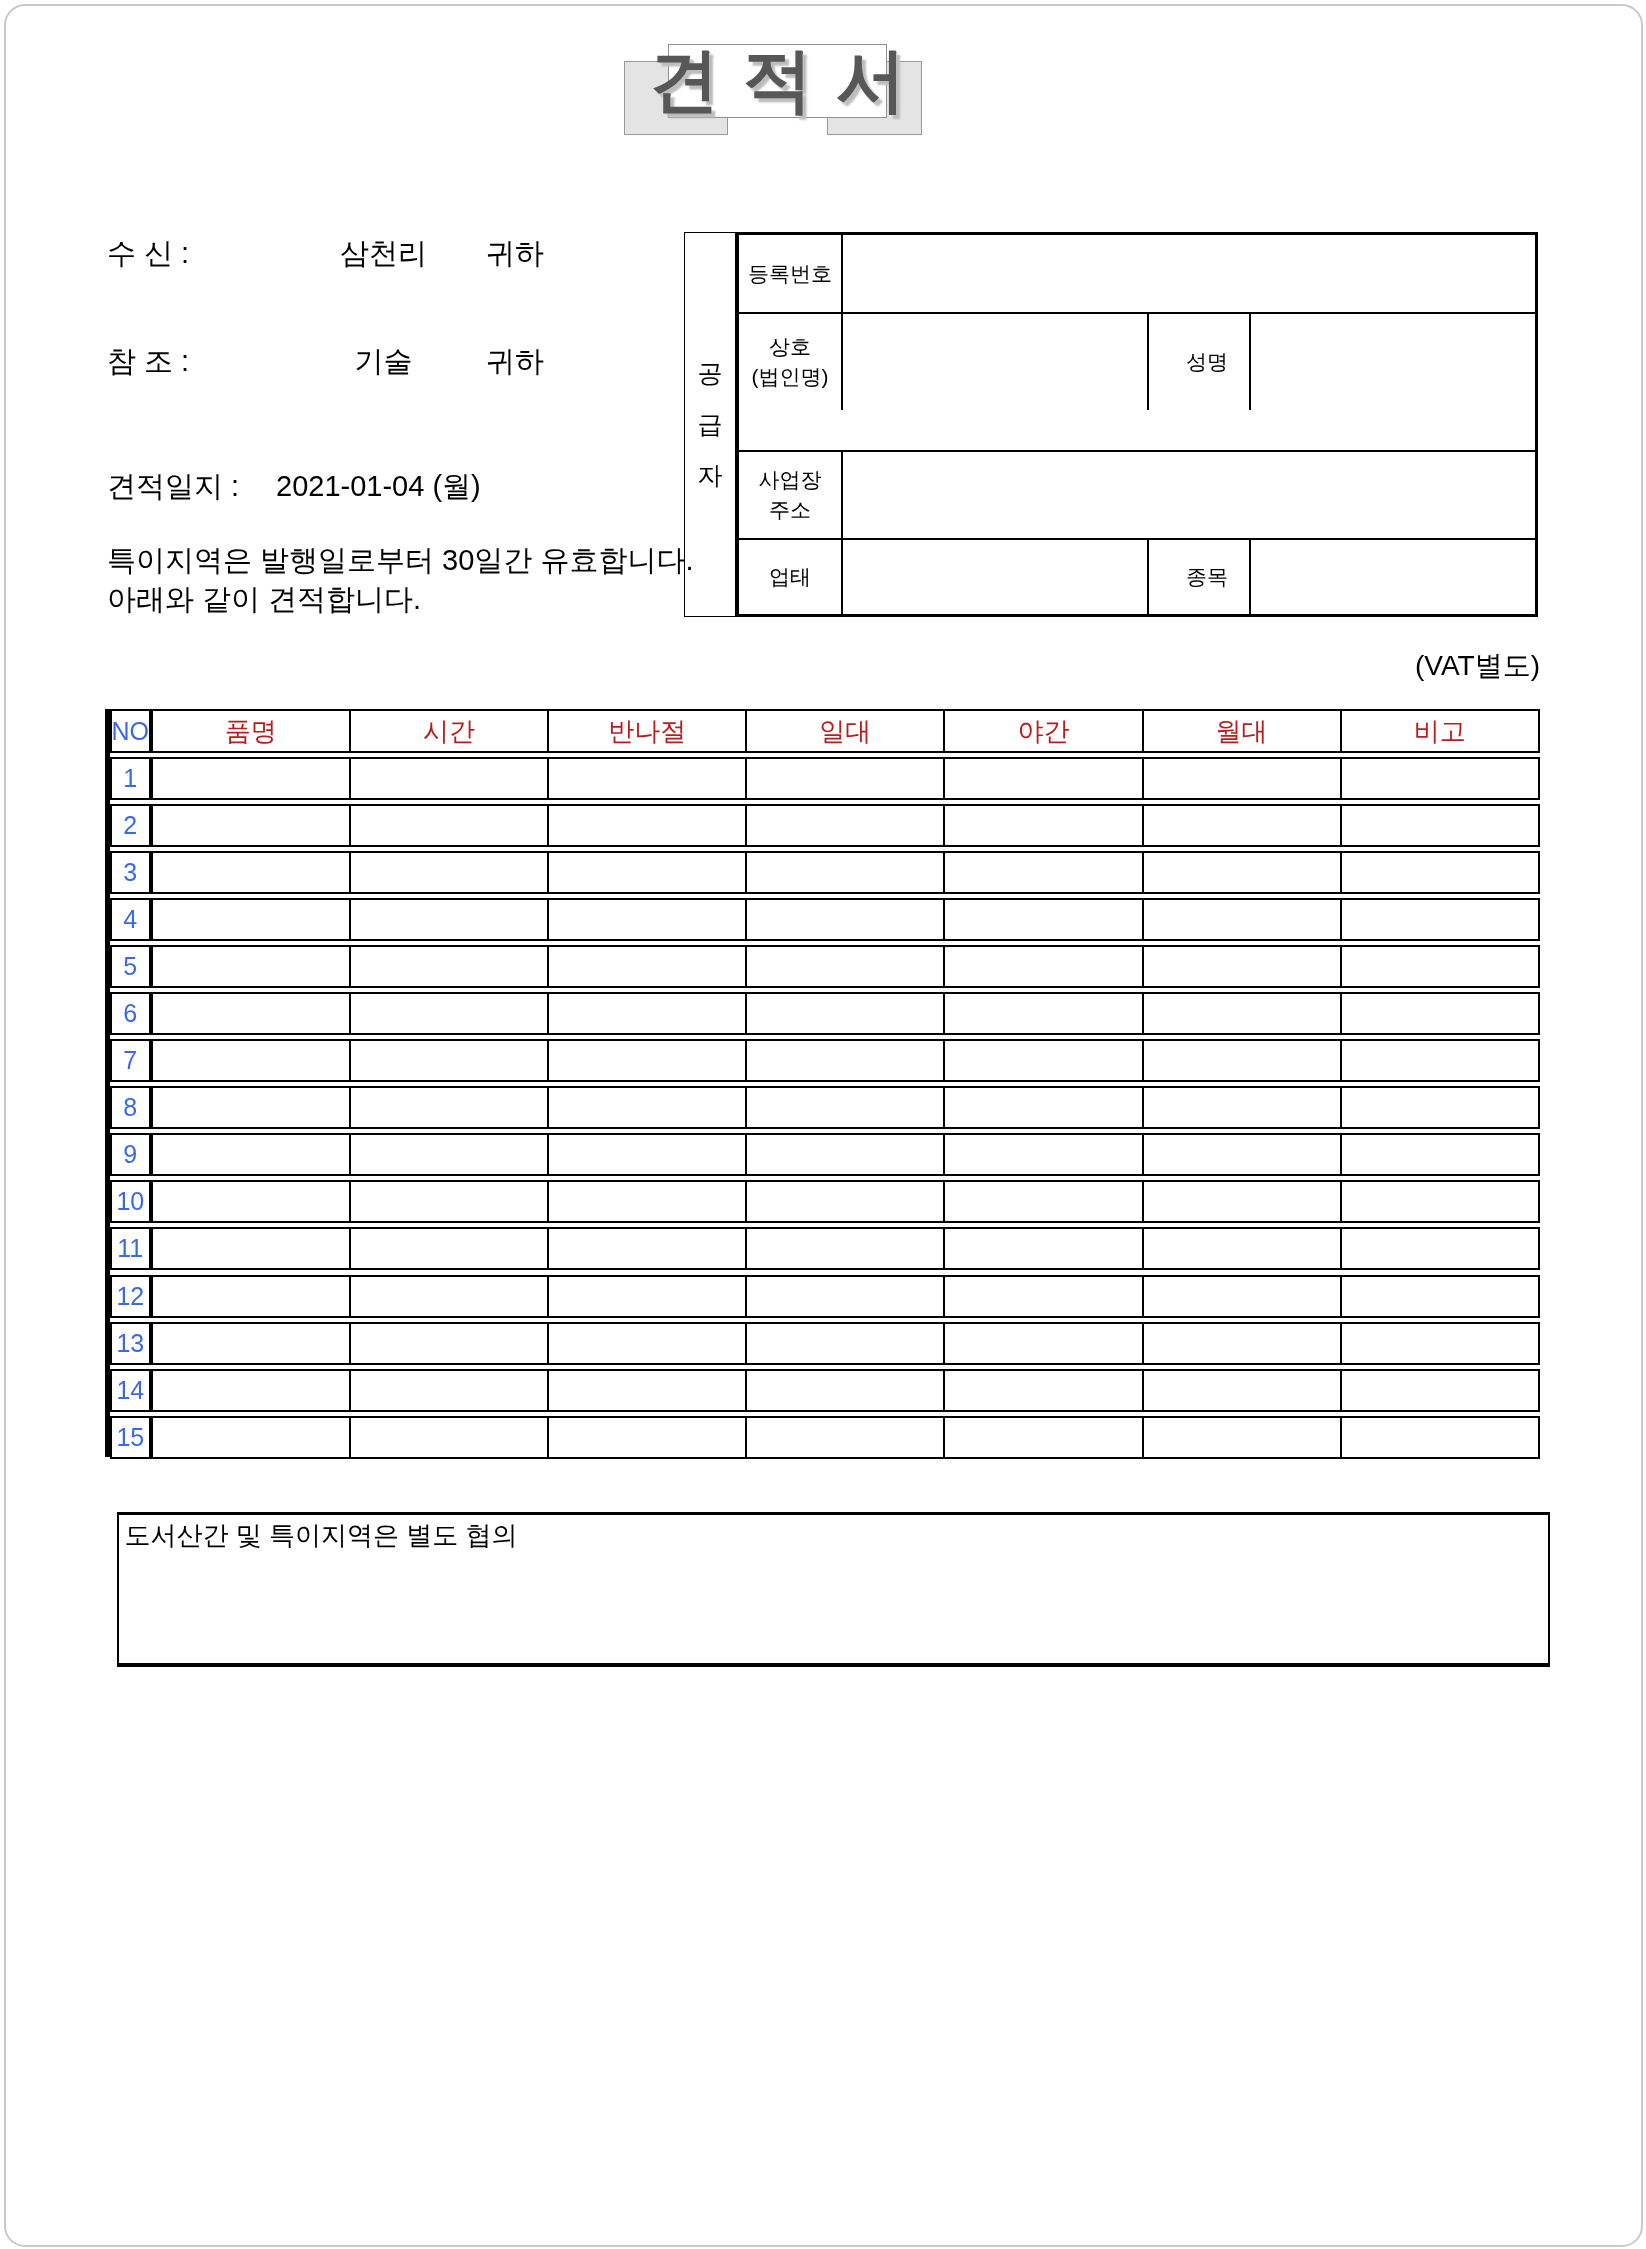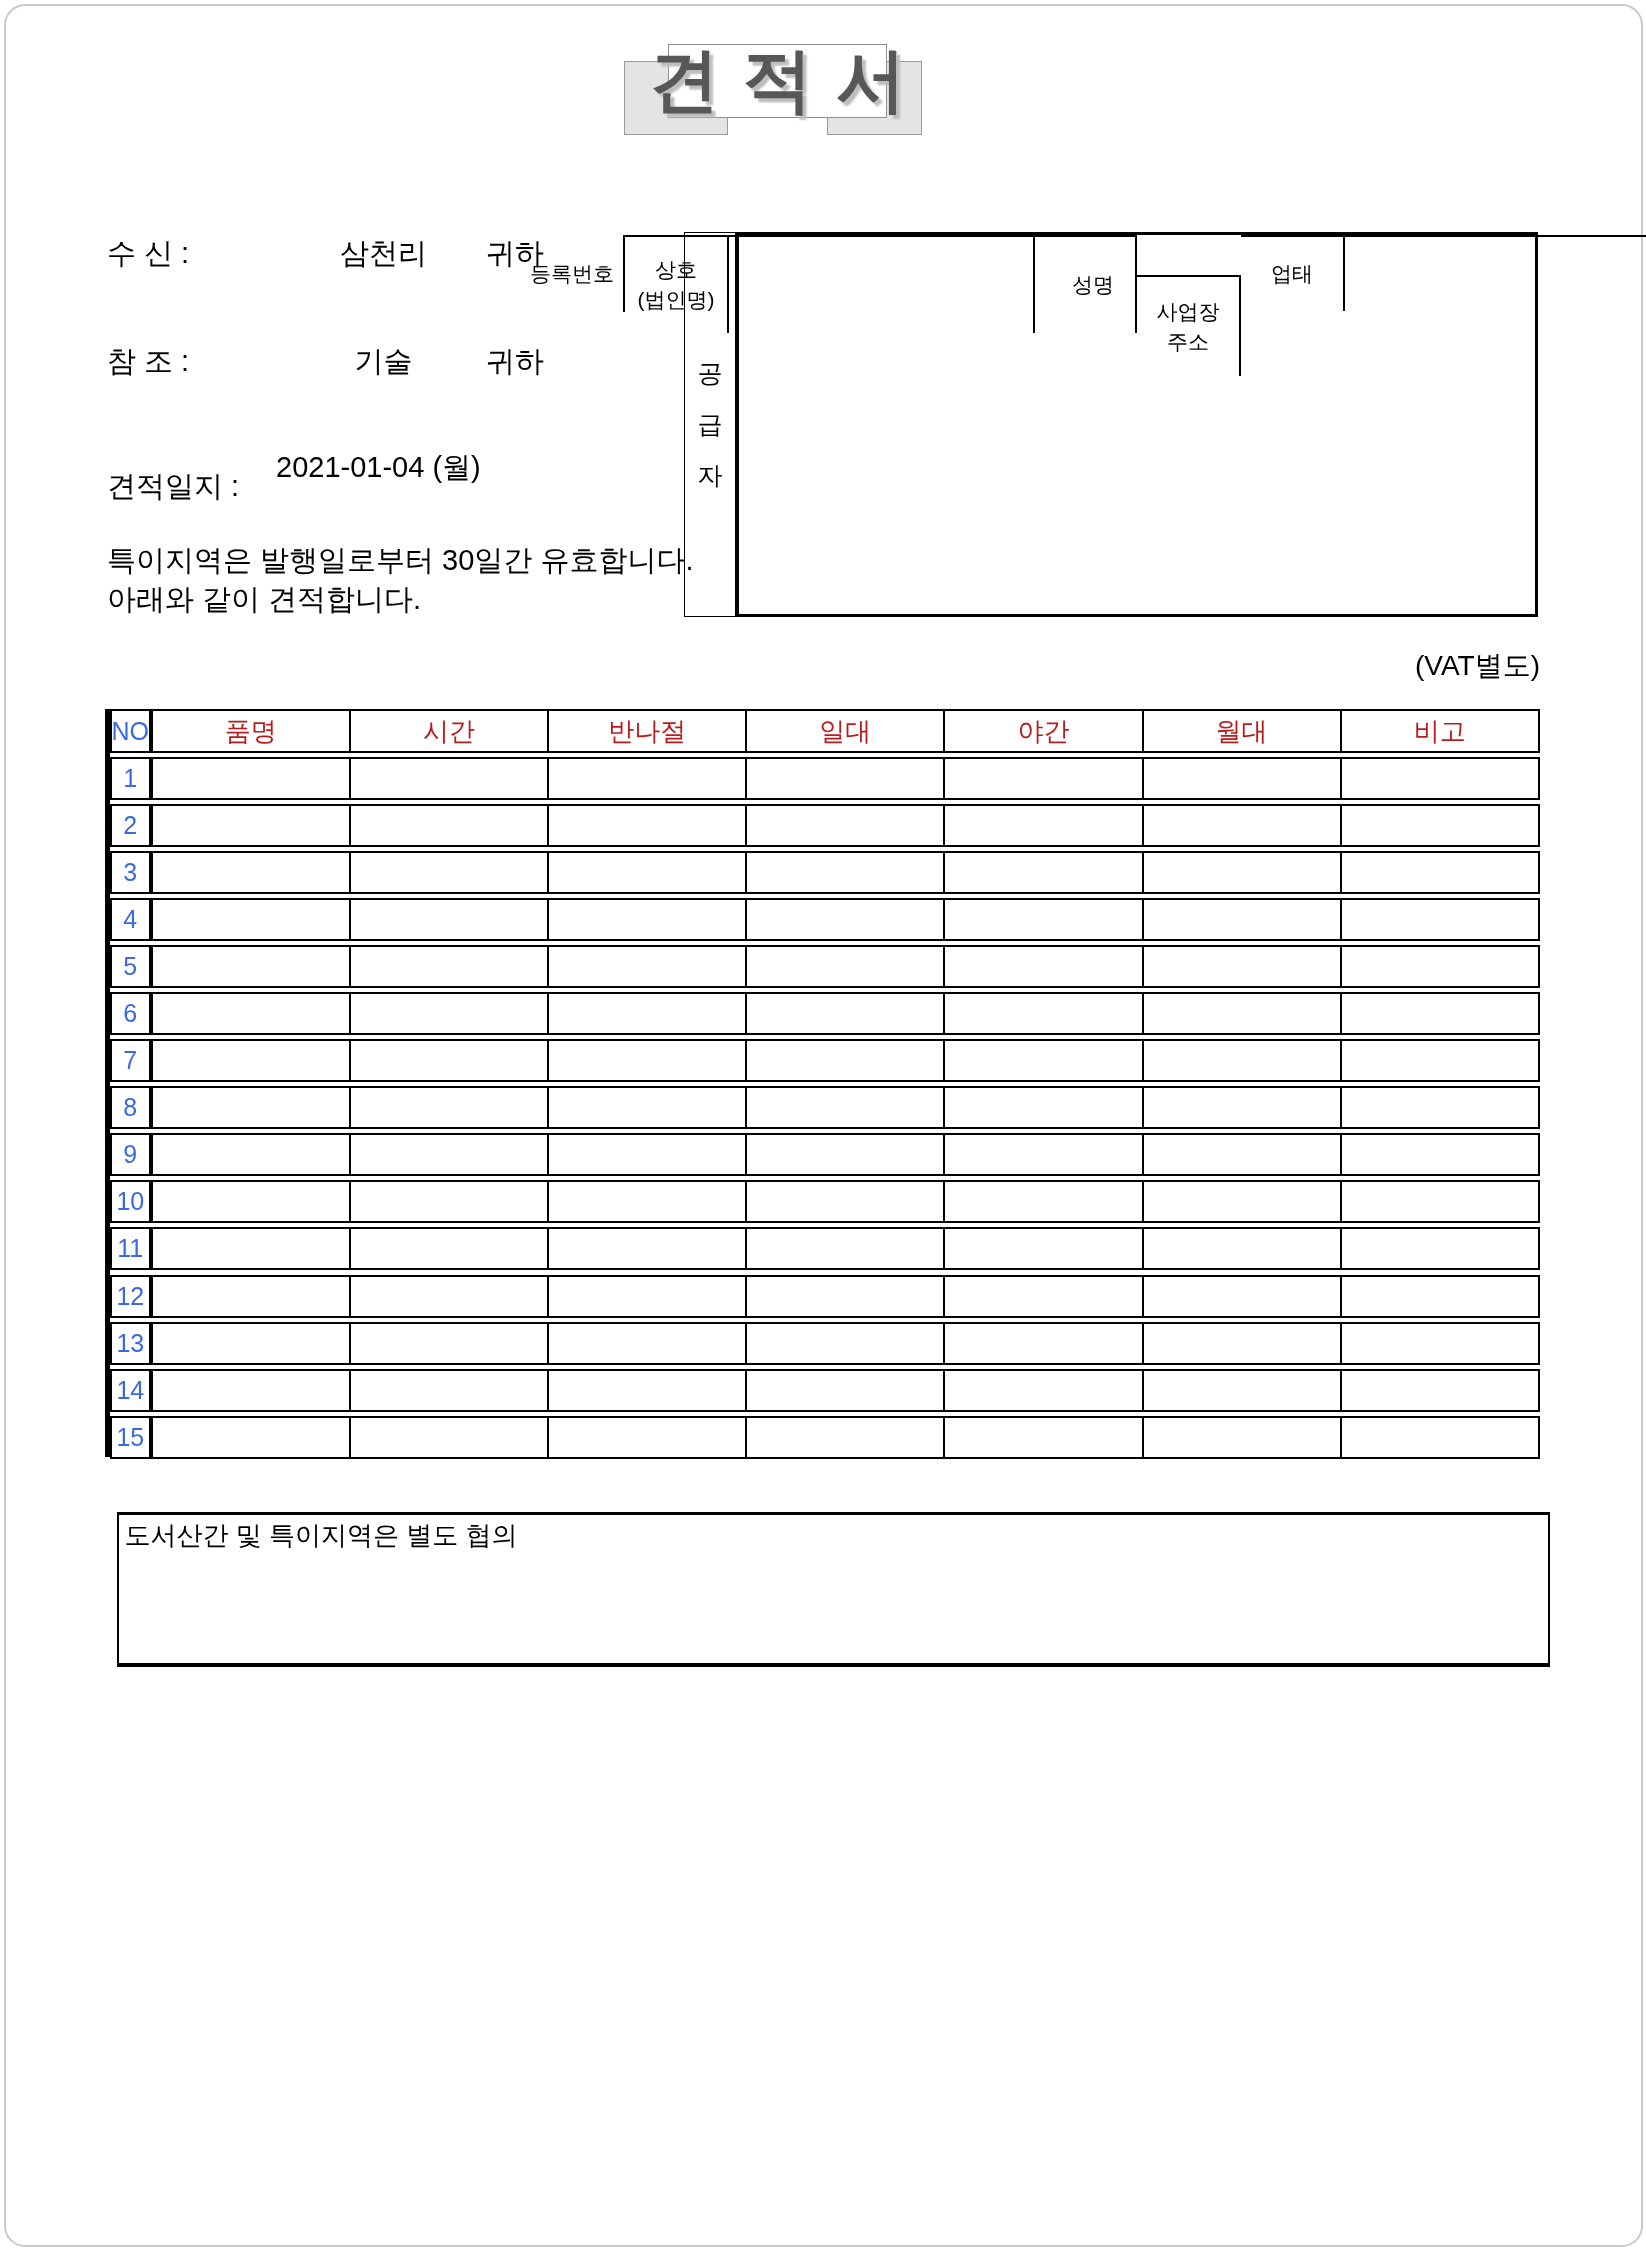--- a/index.html
+++ b/index.html
@@ -20,21 +20,21 @@
   
   .info{position:absolute;font-size:29px;line-height:35px;white-space:nowrap;}
   .centered{text-align:center;}
 
   
   .supplier{position:absolute;left:684px;top:232px;display:flex;}
   .sup-side{width:52px;height:385px;border:1.4px solid #000;box-sizing:border-box;
         display:flex;flex-direction:column;align-items:center;justify-content:center;gap:18px;
         font-size:25px;}
   .sup-grid{width:802px;height:385px;border:3.5px solid #000;box-sizing:border-box;
-        display:flex;flex-direction:row;justify-content:center;}
+        display:flex;flex-direction:column;}
   .s-row{display:flex;box-sizing:border-box;}
   .s-row + .s-row{border-top:2.8px solid #000;}
   .s-label{width:104px;border-right:2.8px solid #000;box-sizing:border-box;flex:none;
         display:flex;flex-direction:column;align-items:center;justify-content:center;
         font-size:21px;line-height:30px;text-align:center;}
   .s-label.mid{border-left:2.8px solid #000;padding-left:16px;}
   .s-val{flex:1;}
   .s-val-fixed{width:304px;flex:none;box-sizing:border-box;}
   .r1{height:77px;}.r2{height:98px;}.r3{height:101px;flex:1;margin-top:40px;}.r4{height:76px;}
 
@@ -78,21 +78,21 @@
 
   <span class="info" style="left:107px;top:236px;">수  신 :</span>
   <span class="info centered" style="left:318px;top:236px;width:131px;">삼천리</span>
   <span class="info" style="left:486px;top:236px;">귀하</span>
 
   <span class="info" style="left:107px;top:344px;">참  조 :</span>
   <span class="info centered" style="left:318px;top:344px;width:131px;">기술</span>
   <span class="info" style="left:486px;top:344px;">귀하</span>
 
   <span class="info" style="left:107px;top:469px;">견적일지 :</span>
-  <span class="info" style="left:276px;top:450px;">2021-01-04 (월)</span>
+  <span class="info" style="left:276px;top:469px;">2021-01-04 (월)</span>
 
   <span class="info" style="left:107px;top:543px;">특이지역은 발행일로부터 30일간 유효합니다.</span>
   <span class="info" style="left:107px;top:582px;">아래와 같이 견적합니다.</span>
 
   <div class="supplier">
     <div class="sup-side">
       <span>공</span>
       <span>급</span>
       <span>자</span>
     </div>

